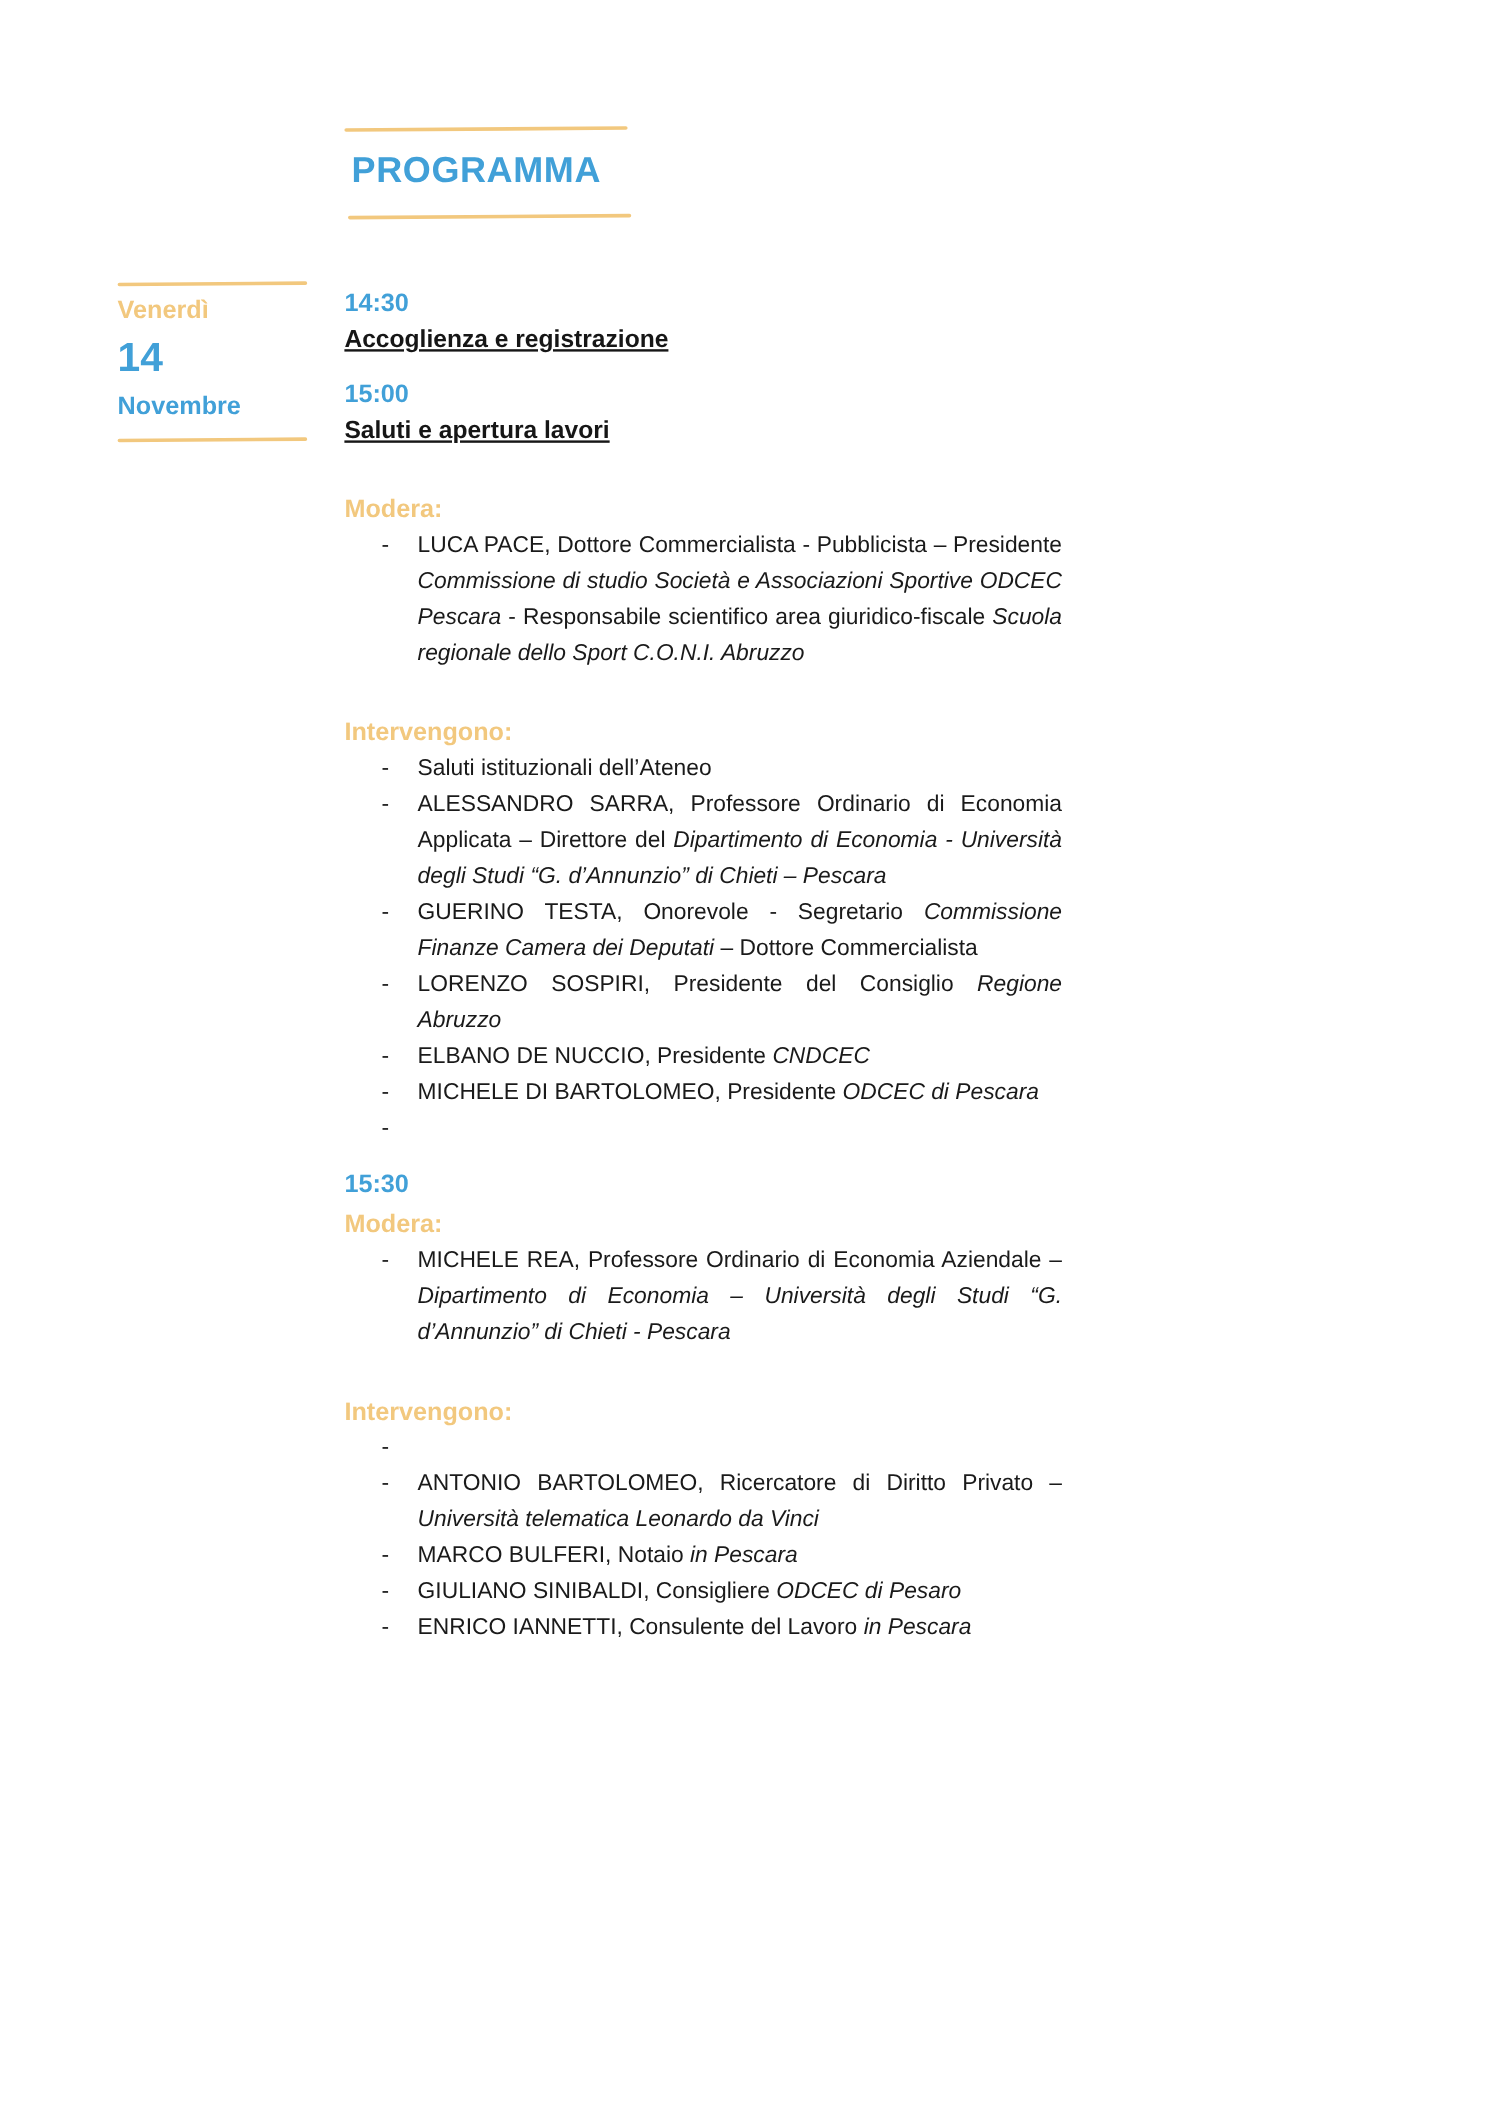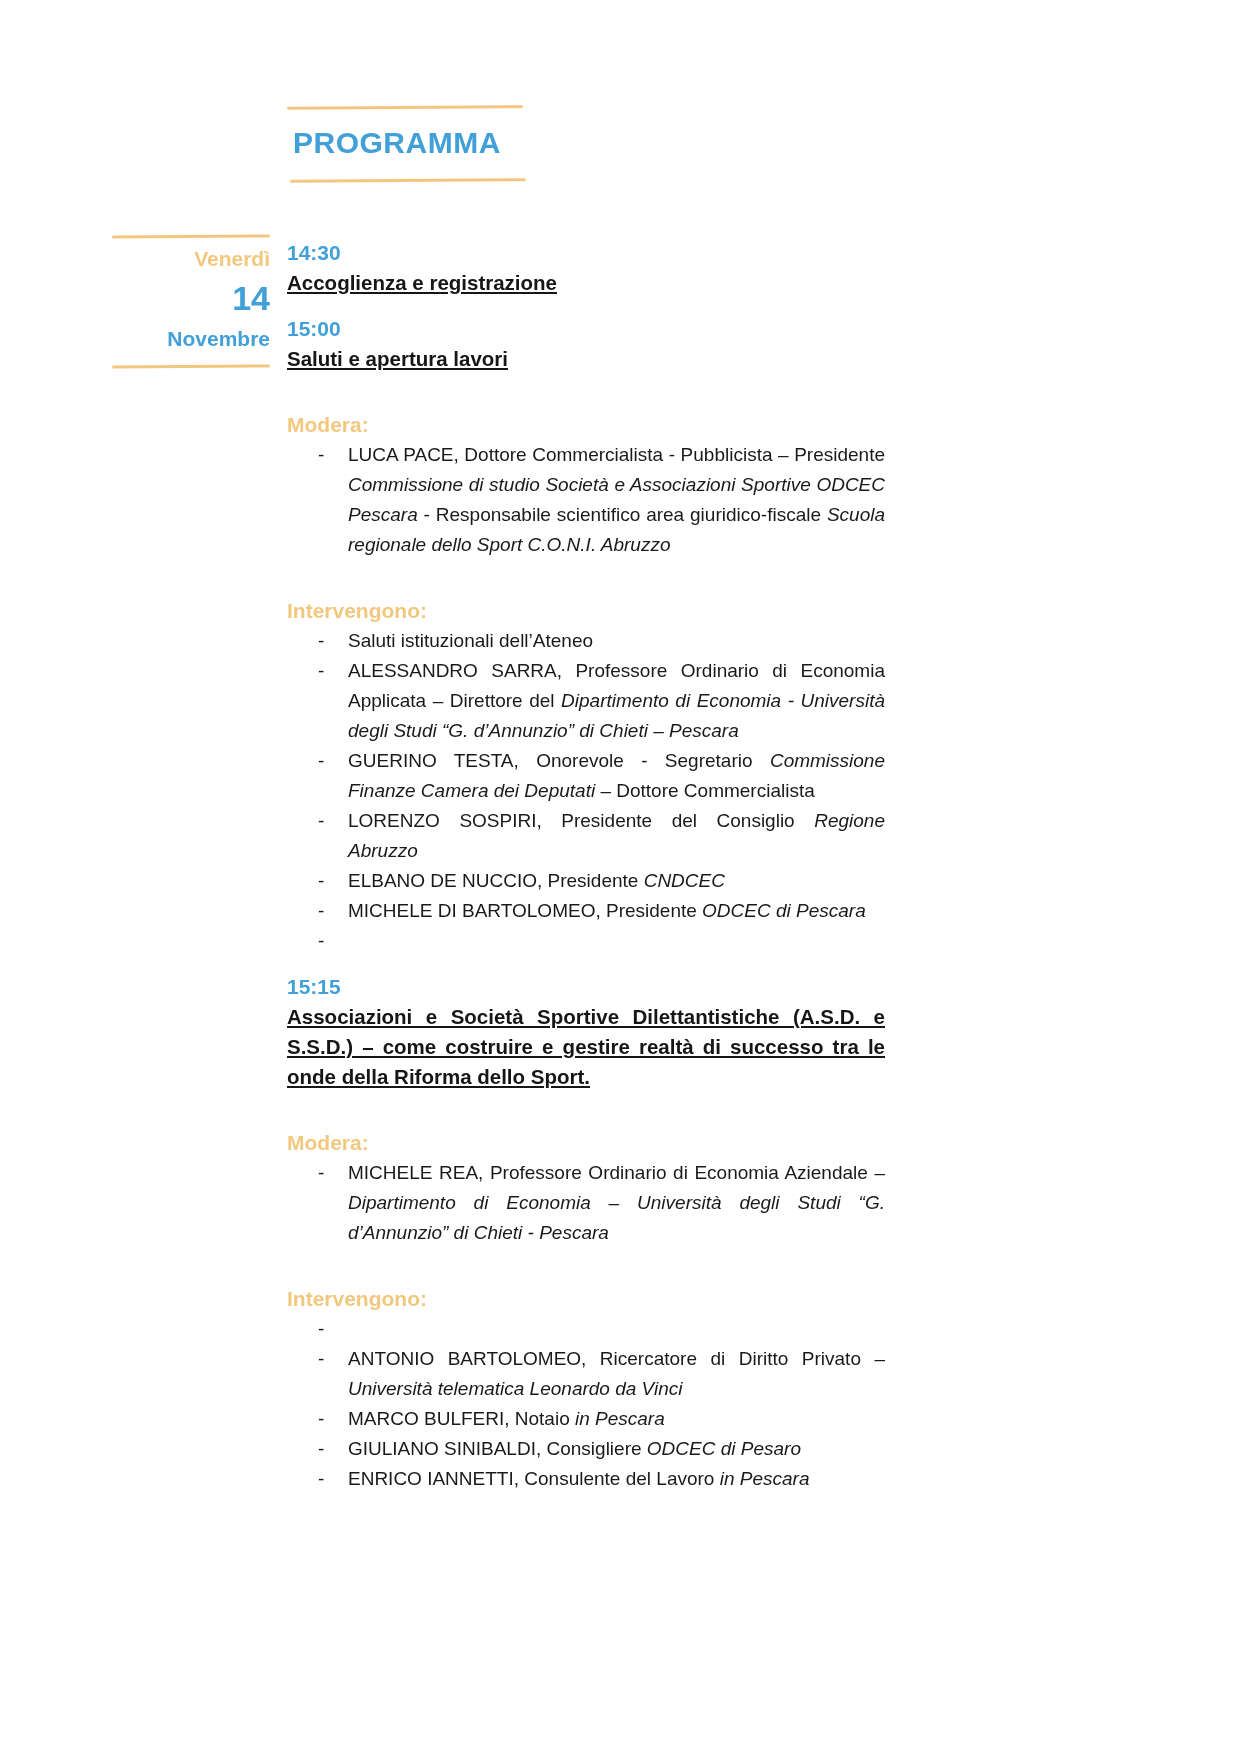--- a/index.html
+++ b/index.html
@@ -29,24 +29,24 @@
     left:293px;
     top:126px;
     font-size:30px;
     font-weight:bold;
     letter-spacing:0.5px;
     color:var(--accent-blue);
   }
   
   .date-block{
     position:absolute;
-    left:112px;
+    left:98px;
     top:235px;
     width:158px;
-    text-align:right;
+    text-align:left;
   }
   .date-rule{
     height:3px;
     background:var(--accent-tan);
     border-radius:2px;
   }
   .date-rule.top{transform:rotate(-0.4deg);}
   .date-rule.bottom{margin-top:14px;transform:rotate(-0.4deg);}
   .date-dayname{
     margin-top:9px;
@@ -177,22 +177,21 @@
               <span class="item-dash">-</span>
               <span class="item-text"><span class="seg-regular">MICHELE DI BARTOLOMEO, Presidente </span><span class="seg-italic">ODCEC di Pescara</span></span>
             </div>
             <div class="item">
               <span class="item-dash">-</span>
             </div>
           </div>
         </div>
       </div>
       <div class="session">
-        <div class="session-time">15:15</div>
-        <div class="session-title">Associazioni e Società Sportive Dilettantistiche (A.S.D. e S.S.D.) – come costruire e gestire realtà di successo tra le onde della Riforma dello Sport.</div>
+        <div class="session-time">15:30</div>
         <div class="group">
           <div class="group-label">Modera:</div>
           <div class="group-items">
             <div class="item">
               <span class="item-dash">-</span>
               <span class="item-text"><span class="seg-regular">MICHELE REA, Professore Ordinario di Economia Aziendale – </span><span class="seg-italic">Dipartimento di Economia – Università degli Studi “G. d’Annunzio” di Chieti - Pescara</span></span>
             </div>
           </div>
         </div>
         <div class="group">

